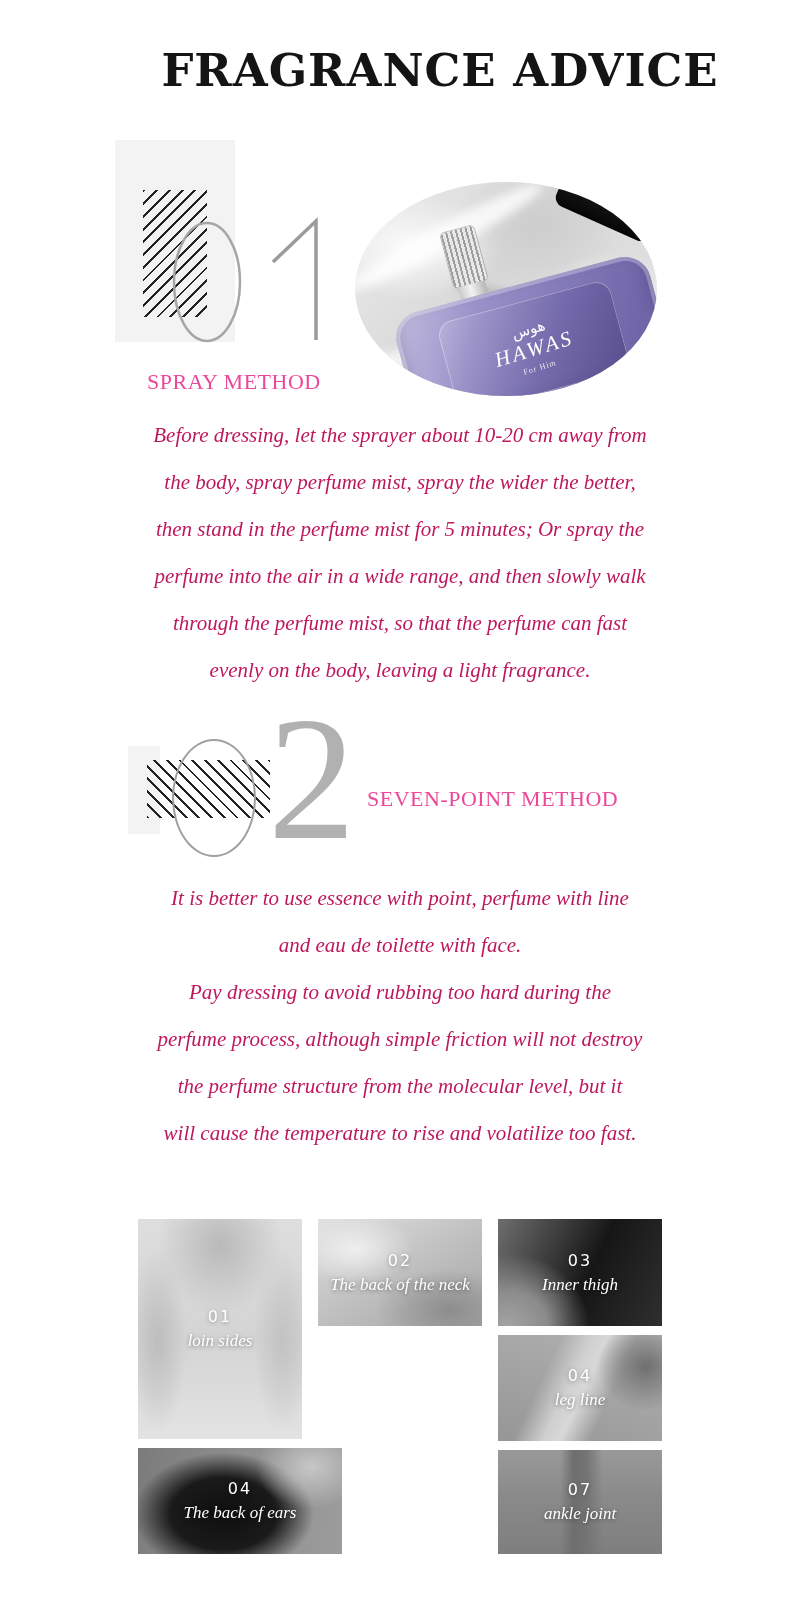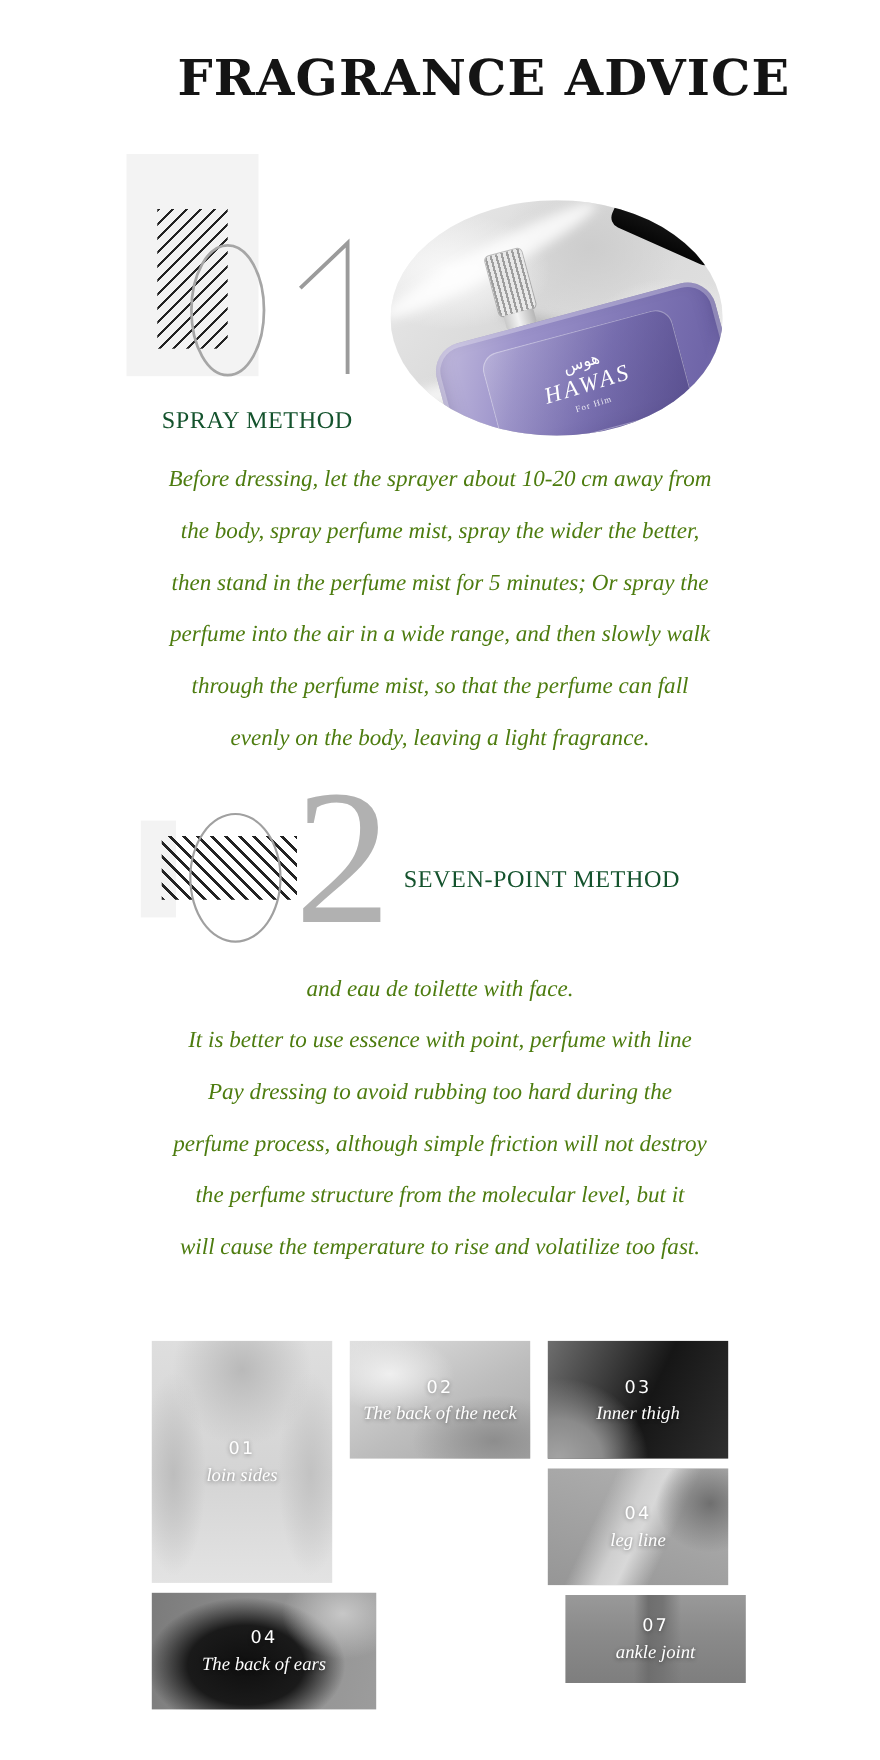--- a/index.html
+++ b/index.html
@@ -19,28 +19,28 @@
       background:repeating-linear-gradient(135deg,#232323 0,#232323 2px,transparent 2px,transparent 9px);}
   .h2{left:147px;top:760px;width:123px;height:58px;
       background:repeating-linear-gradient(45deg,#232323 0,#232323 2px,transparent 2px,transparent 9px);}
   .num1-svg{position:absolute;left:165px;top:212px;}
   .zero2{position:absolute;left:172px;top:739px;width:80px;height:114px;border:2px solid #a0a0a0;
          border-radius:50%;background:transparent;}
   .two2{position:absolute;left:268px;top:692px;font-family:"Liberation Serif",serif;
         font-size:175px;line-height:1;color:#b1b1b1;}
 
   .section-heading{position:absolute;font-family:"Liberation Serif",serif;font-size:22px;
-        letter-spacing:.5px;color:#14532d;white-space:nowrap;}
+        letter-spacing:.5px;color:#ec4899;white-space:nowrap;}
   .hd1{left:147px;top:369px;}
   .hd2{left:367px;top:786px;}
 
   
   .para{position:absolute;left:0;width:100%;}
   .pline{height:47px;line-height:47px;text-align:center;white-space:nowrap;
-         font-family:"Liberation Serif",serif;font-style:italic;font-size:21px;color:#4d7c0f;}
+         font-family:"Liberation Serif",serif;font-style:italic;font-size:21px;color:#be185d;}
   .para1{top:412px;}
   .para2{top:875px;}
 
   
   .photo-ellipse{position:absolute;left:355px;top:182px;width:302px;height:214px;border-radius:50%;
      overflow:hidden;}
   .satin{position:absolute;inset:0;background:
      radial-gradient(55% 45% at 18% 30%,#fafafa 0%,rgba(250,250,250,0) 55%),
      radial-gradient(45% 40% at 85% 55%,#f4f4f4 0%,rgba(244,244,244,0) 55%),
      radial-gradient(60% 50% at 45% 85%,#c7c7c7 0%,rgba(199,199,199,0) 60%),
@@ -73,21 +73,21 @@
 
   
   .grid{position:absolute;left:138px;top:1219px;width:524px;height:335px;}
   .cell{position:absolute;width:164px;overflow:hidden;}
   .c01{left:0;top:0;height:220px;}
   .c04{left:0;top:229px;height:106px;}
   .c02{left:180px;top:0;height:107px;}
   .c05{left:180px;top:115px;height:220px;}
   .c03{left:360px;top:0;height:107px;}
   .c06{left:360px;top:116px;height:106px;}
-  .c07{left:360px;top:231px;height:80px;margin-left:16px;}
+  .c07{left:360px;top:231px;height:104px;}
   .ov{position:absolute;inset:0;display:flex;flex-direction:column;align-items:center;
       justify-content:center;gap:5px;color:#fff;text-align:center;}
   .num{font-family:"DejaVu Sans",sans-serif;font-size:16px;letter-spacing:2px;
       text-shadow:0 1px 4px rgba(0,0,0,.35);}
   .lbl{font-family:"Liberation Serif",serif;font-style:italic;font-size:17px;white-space:nowrap;
       text-shadow:0 1px 4px rgba(0,0,0,.45);}
 
   .ph-01{background:
      radial-gradient(55% 45% at 50% 12%,#b9b9b9 0%,rgba(185,185,185,0) 70%),
      radial-gradient(30% 70% at 12% 55%,#bdbdbd 0%,rgba(189,189,189,0) 60%),
@@ -150,33 +150,33 @@
         </div>
       </div>
     </div>
   </div>
 
   <div class="para para1">
     <div class="pline">Before dressing, let the sprayer about 10-20 cm away from</div>
     <div class="pline">the body, spray perfume mist, spray the wider the better,</div>
     <div class="pline">then stand in the perfume mist for 5 minutes; Or spray the</div>
     <div class="pline">perfume into the air in a wide range, and then slowly walk</div>
-    <div class="pline">through the perfume mist, so that the perfume can fall</div>
+    <div class="pline">through the perfume mist, so that the perfume can fast</div>
     <div class="pline">evenly on the body, leaving a light fragrance.</div>
   </div>
 
   <div class="rect-light r2"></div>
   <div class="hatch h2"></div>
   <div class="zero2"></div>
   <div class="two2">2</div>
   <div class="section-heading hd2">SEVEN-POINT METHOD</div>
 
   <div class="para para2">
+    <div class="pline">It is better to use essence with point, perfume with line</div>
     <div class="pline">and eau de toilette with face.</div>
-    <div class="pline">It is better to use essence with point, perfume with line</div>
     <div class="pline">Pay dressing to avoid rubbing too hard during the</div>
     <div class="pline">perfume process, although simple friction will not destroy</div>
     <div class="pline">the perfume structure from the molecular level, but it</div>
     <div class="pline">will cause the temperature to rise and volatilize too fast.</div>
   </div>
 
   <div class="grid">
 
     <div class="cell c01 ph-01">
       <div class="ov">

